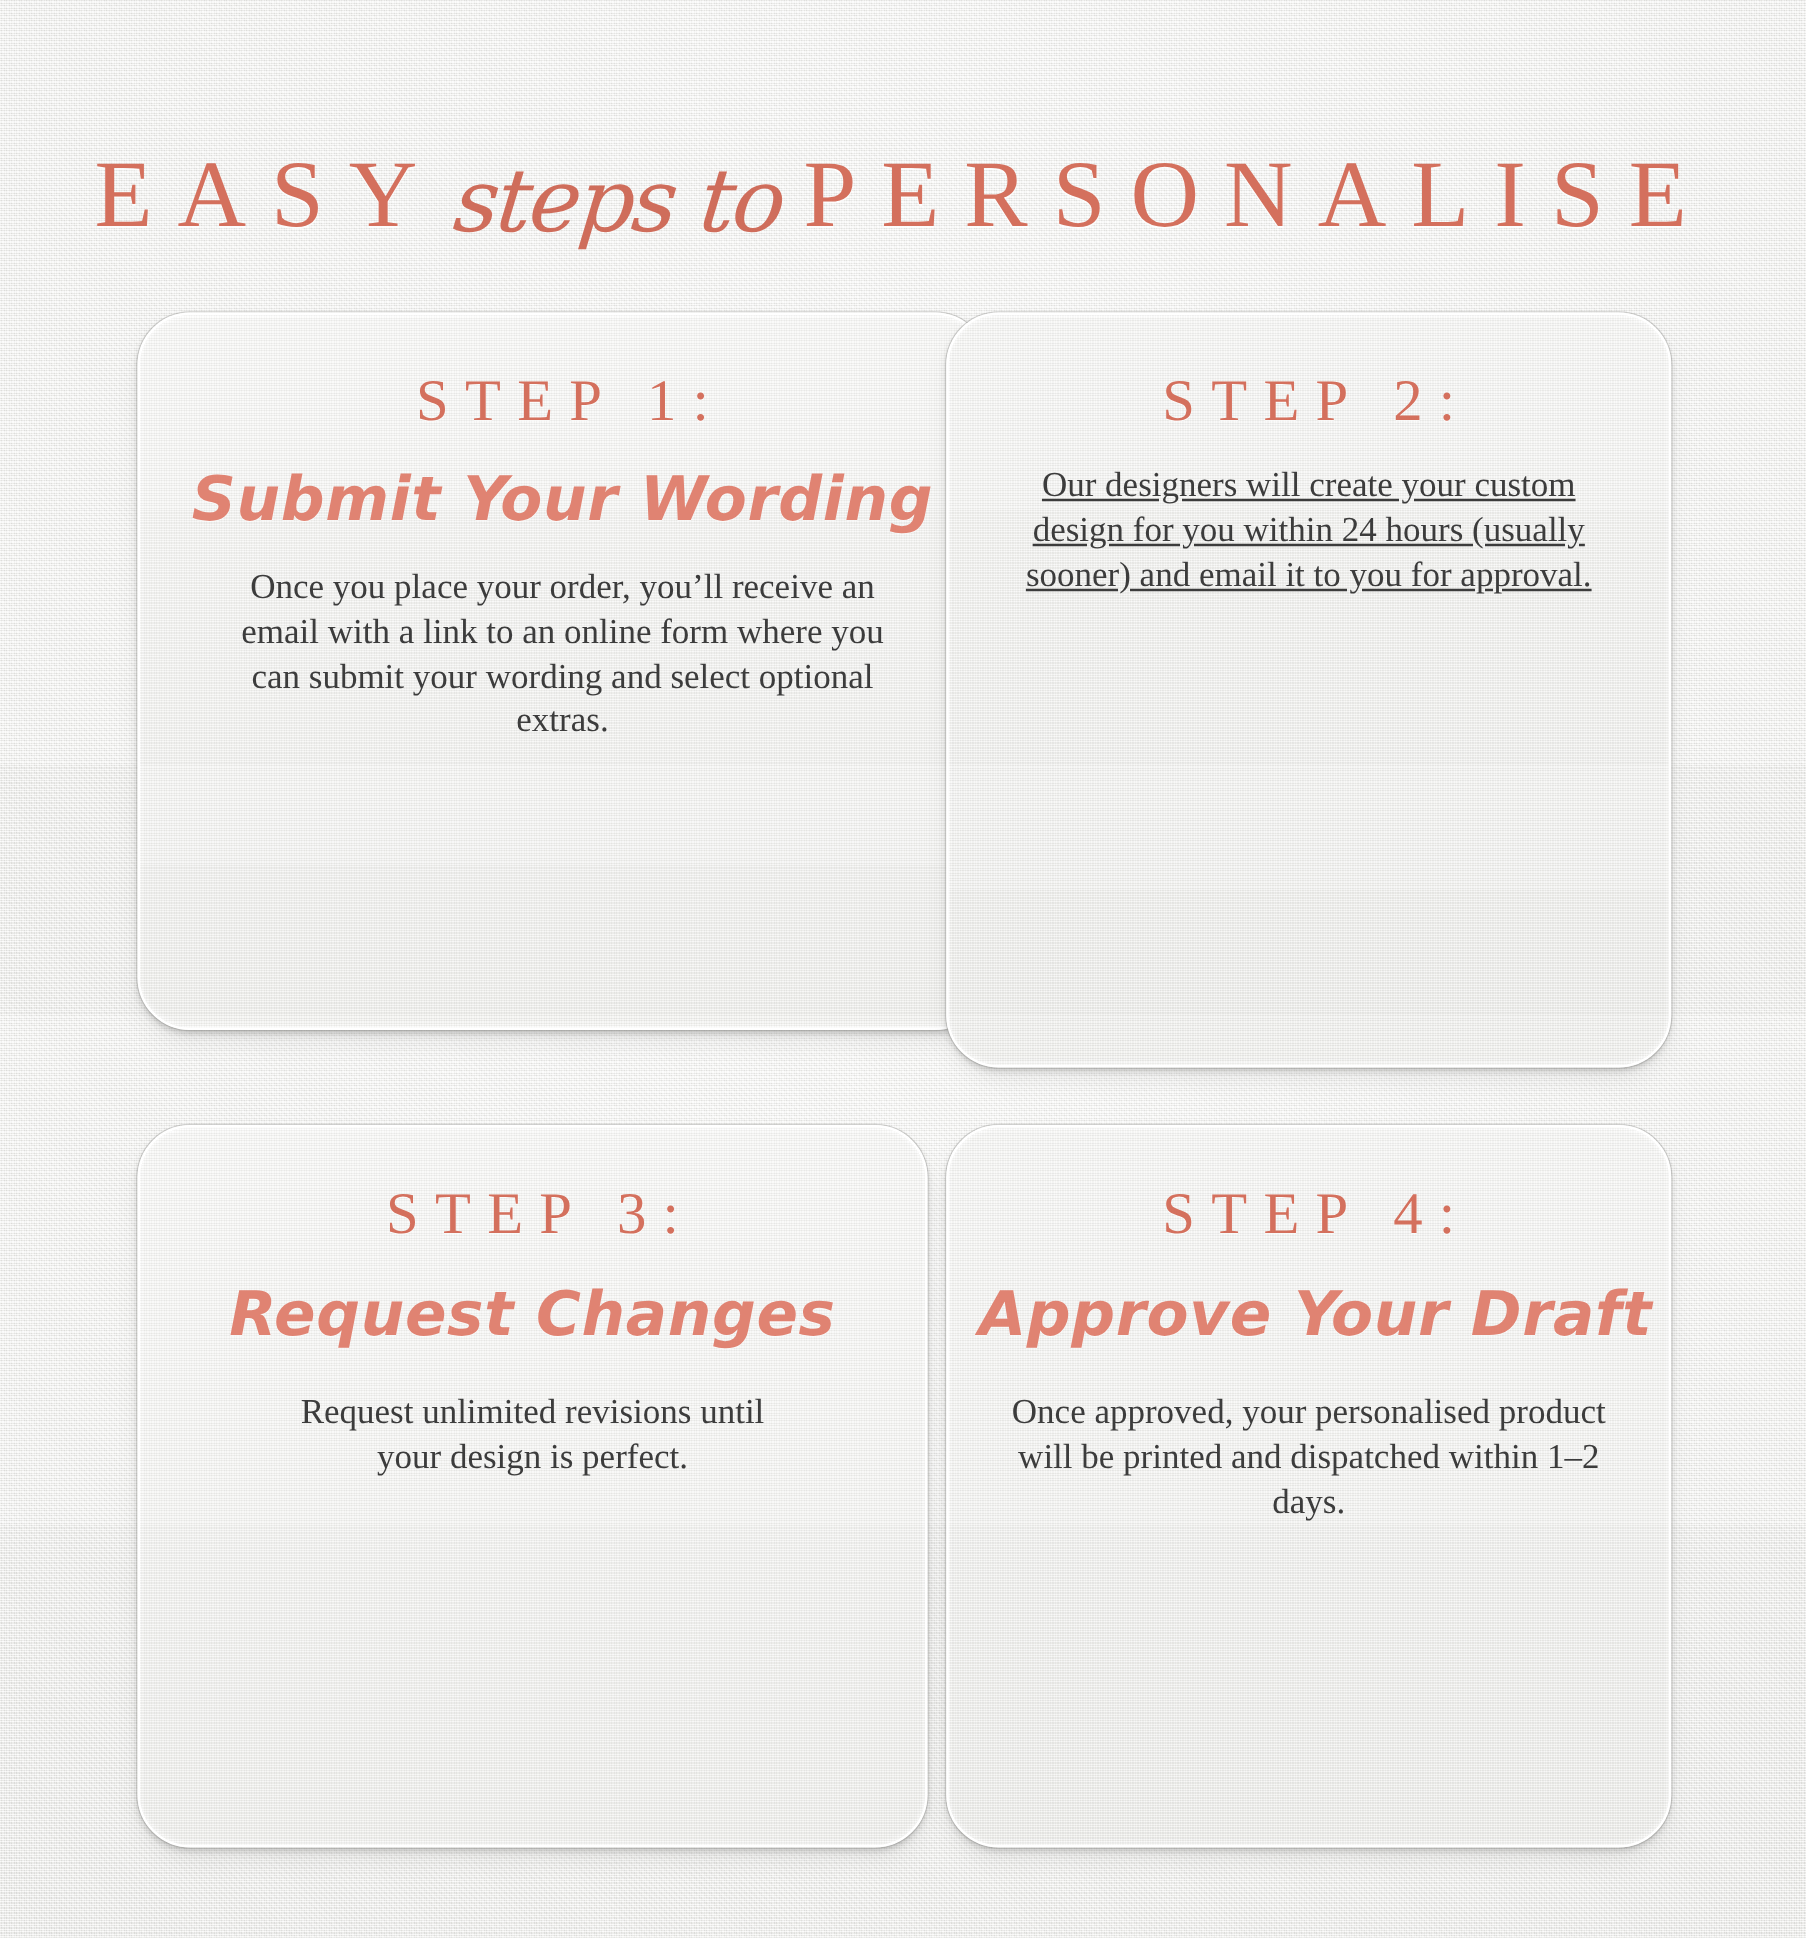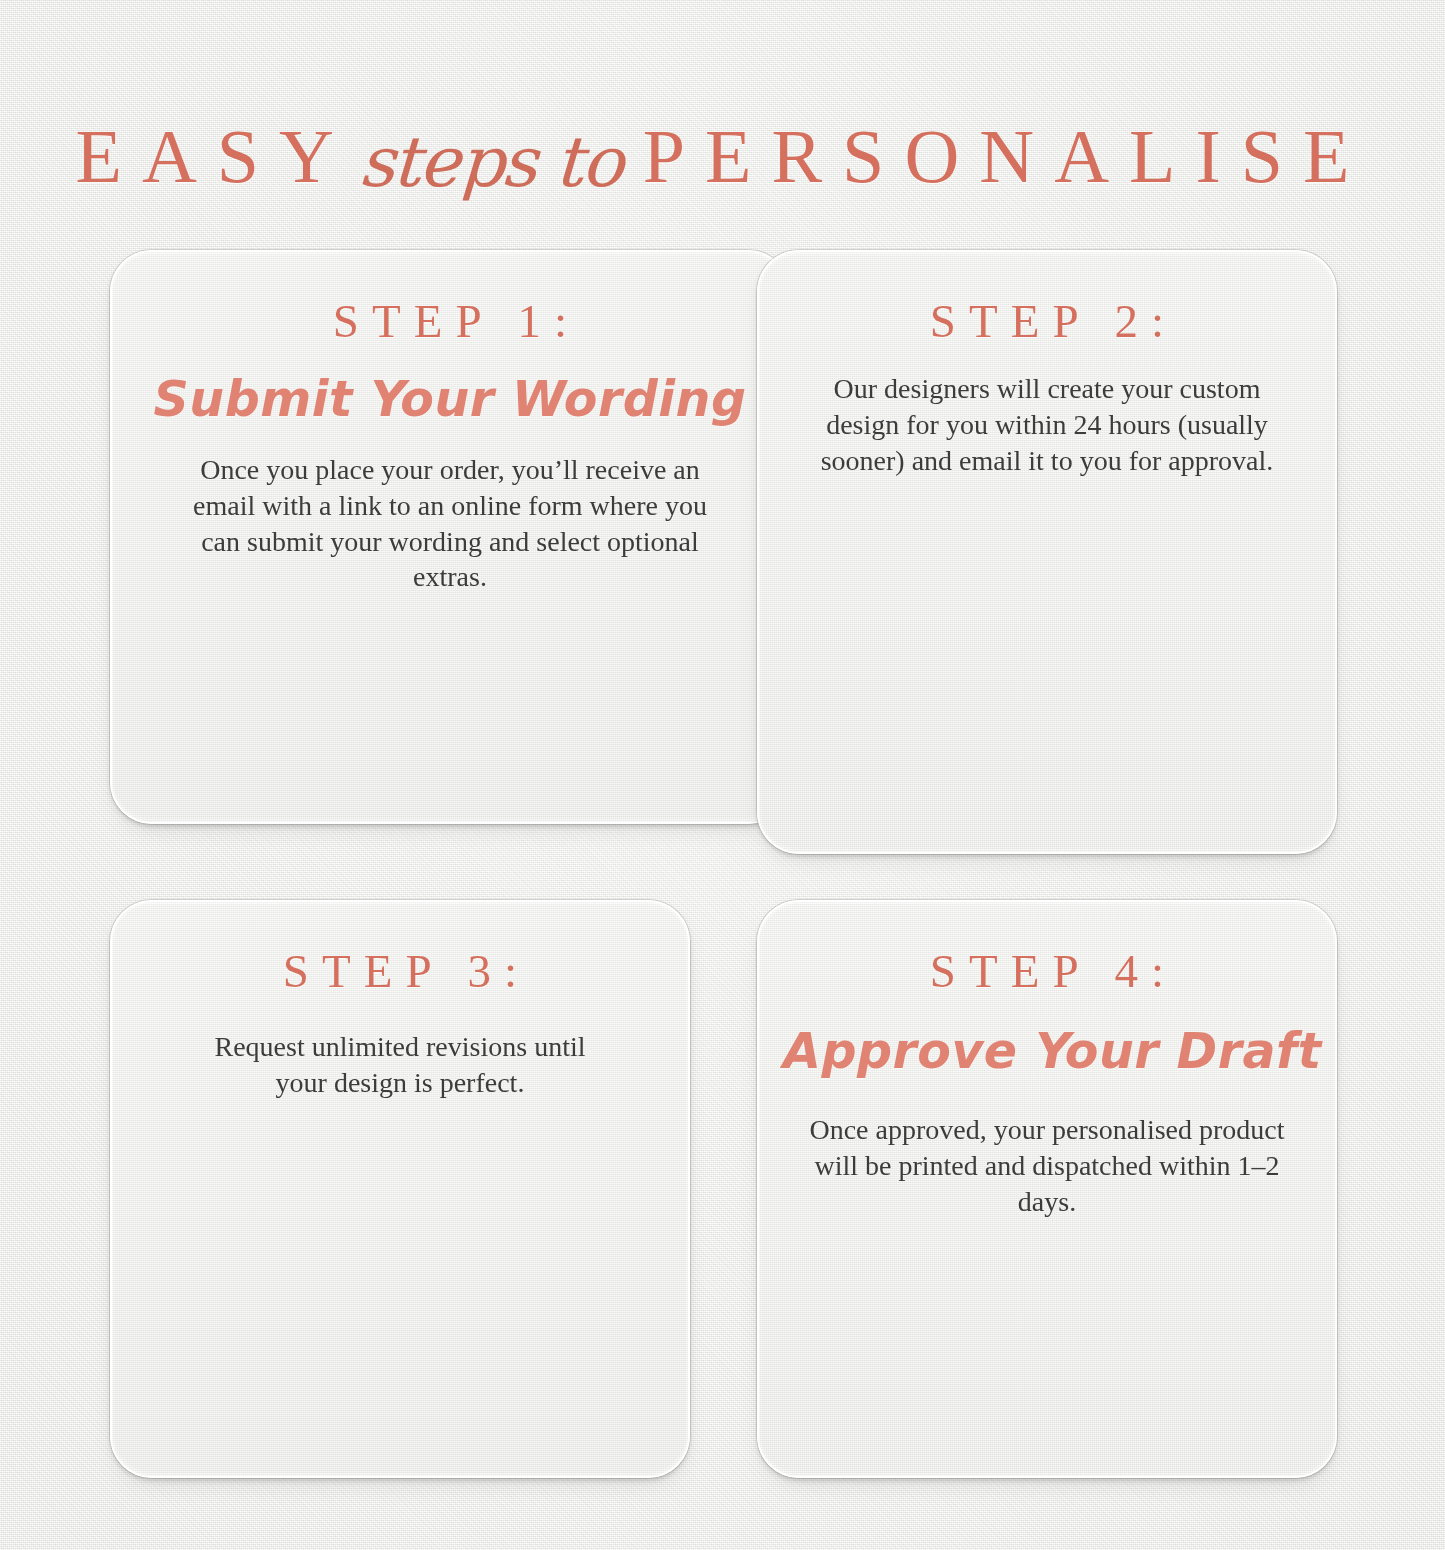--- a/index.html
+++ b/index.html
@@ -92,21 +92,21 @@
     inset: 0;
     border-radius: 40px;
     pointer-events: none;
     background-image:
       repeating-linear-gradient(0deg,  rgba(255,255,255,0.40) 0px, rgba(255,255,255,0.40) 1px, rgba(208,208,205,0.16) 1px, rgba(208,208,205,0.16) 2px),
       repeating-linear-gradient(90deg, rgba(255,255,255,0.30) 0px, rgba(255,255,255,0.30) 1px, rgba(204,204,201,0.14) 1px, rgba(204,204,201,0.14) 2px);
   }
 
   #card-1 { left: 110px; top: 250px;  width: 680px; height: 574px; }
   #card-2 { left: 757px; top: 250px;  width: 580px; height: 604px; }
-  #card-3 { left: 110px; top: 900px;  width: 580px; height: 578px; }
+  #card-3 { left: 110px; top: 900px;  width: 632px; height: 578px; }
   #card-4 { left: 757px; top: 900px;  width: 580px; height: 578px; }
 
   .card-inner {
     position: relative;
     z-index: 3;
     padding: 46px 24px 0 24px;
     text-align: center;
   }
 
   .step-label {
@@ -137,21 +137,21 @@
 
   .step-body {
     font-family: "Liberation Serif", "DejaVu Serif", serif;
     font-size: 28px;
     line-height: 1.28;
     color: #3c3c3c;
     margin: 26px auto 0 auto;
     max-width: 520px;
   }
   #card-1 .step-body { max-width: 530px; }
-  #card-2 .step-body { max-width: 505px; }
+  #card-2 .step-body { max-width: 505px; text-decoration: underline; }
   #card-3 .step-body { max-width: 420px; margin-top: 34px; }
   #card-4 .step-body { max-width: 520px; margin-top: 34px; }
 </style>
 </head>
 <body>
 
 <div id="paper-texture"></div>
 
 <div id="page">
 
@@ -170,20 +170,21 @@
   <div class="card" id="card-2">
     <div class="card-inner">
       <div class="step-label">STEP 2:</div>
       <div class="step-body">Our designers will create your custom design for you within 24 hours (usually sooner) and email it to you for approval.</div>
     </div>
   </div>
 
   <div class="card" id="card-3">
     <div class="card-inner">
       <div class="step-label">STEP 3:</div>
+      <div class="step-title">Request Changes</div>
       <div class="step-body">Request unlimited revisions until your design is perfect.</div>
     </div>
   </div>
 
   <div class="card" id="card-4">
     <div class="card-inner">
       <div class="step-label">STEP 4:</div>
       <div class="step-title">Approve Your Draft</div>
       <div class="step-body">Once approved, your personalised product will be printed and dispatched within 1–2 days.</div>
     </div>

